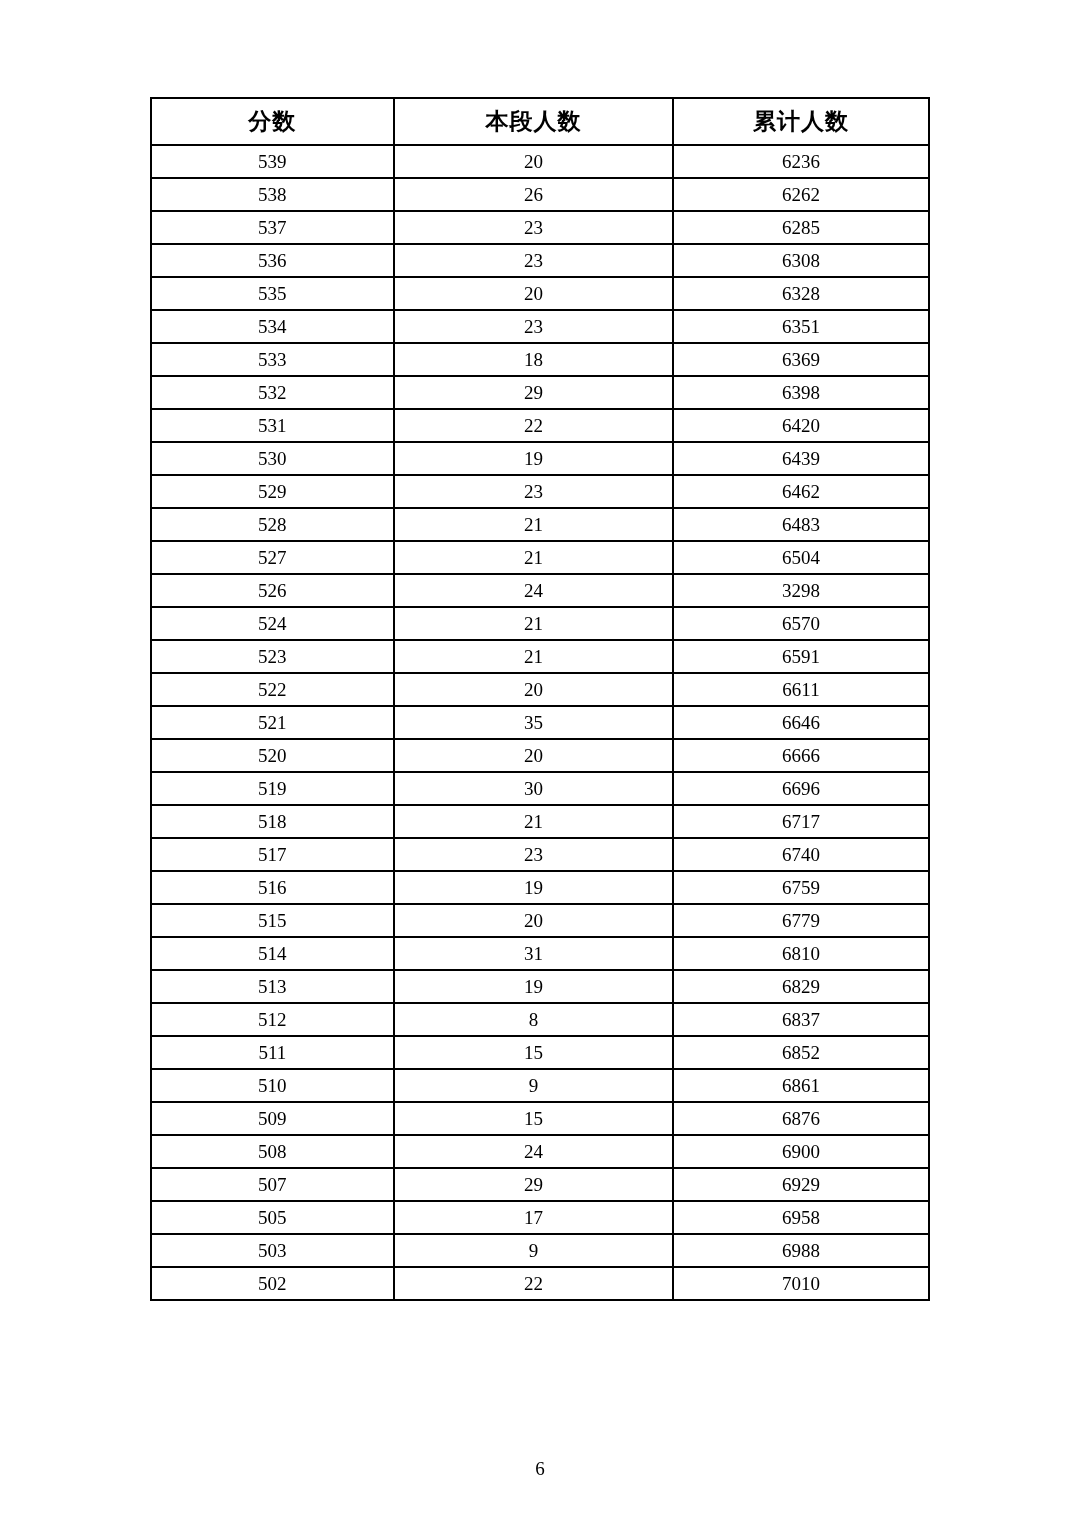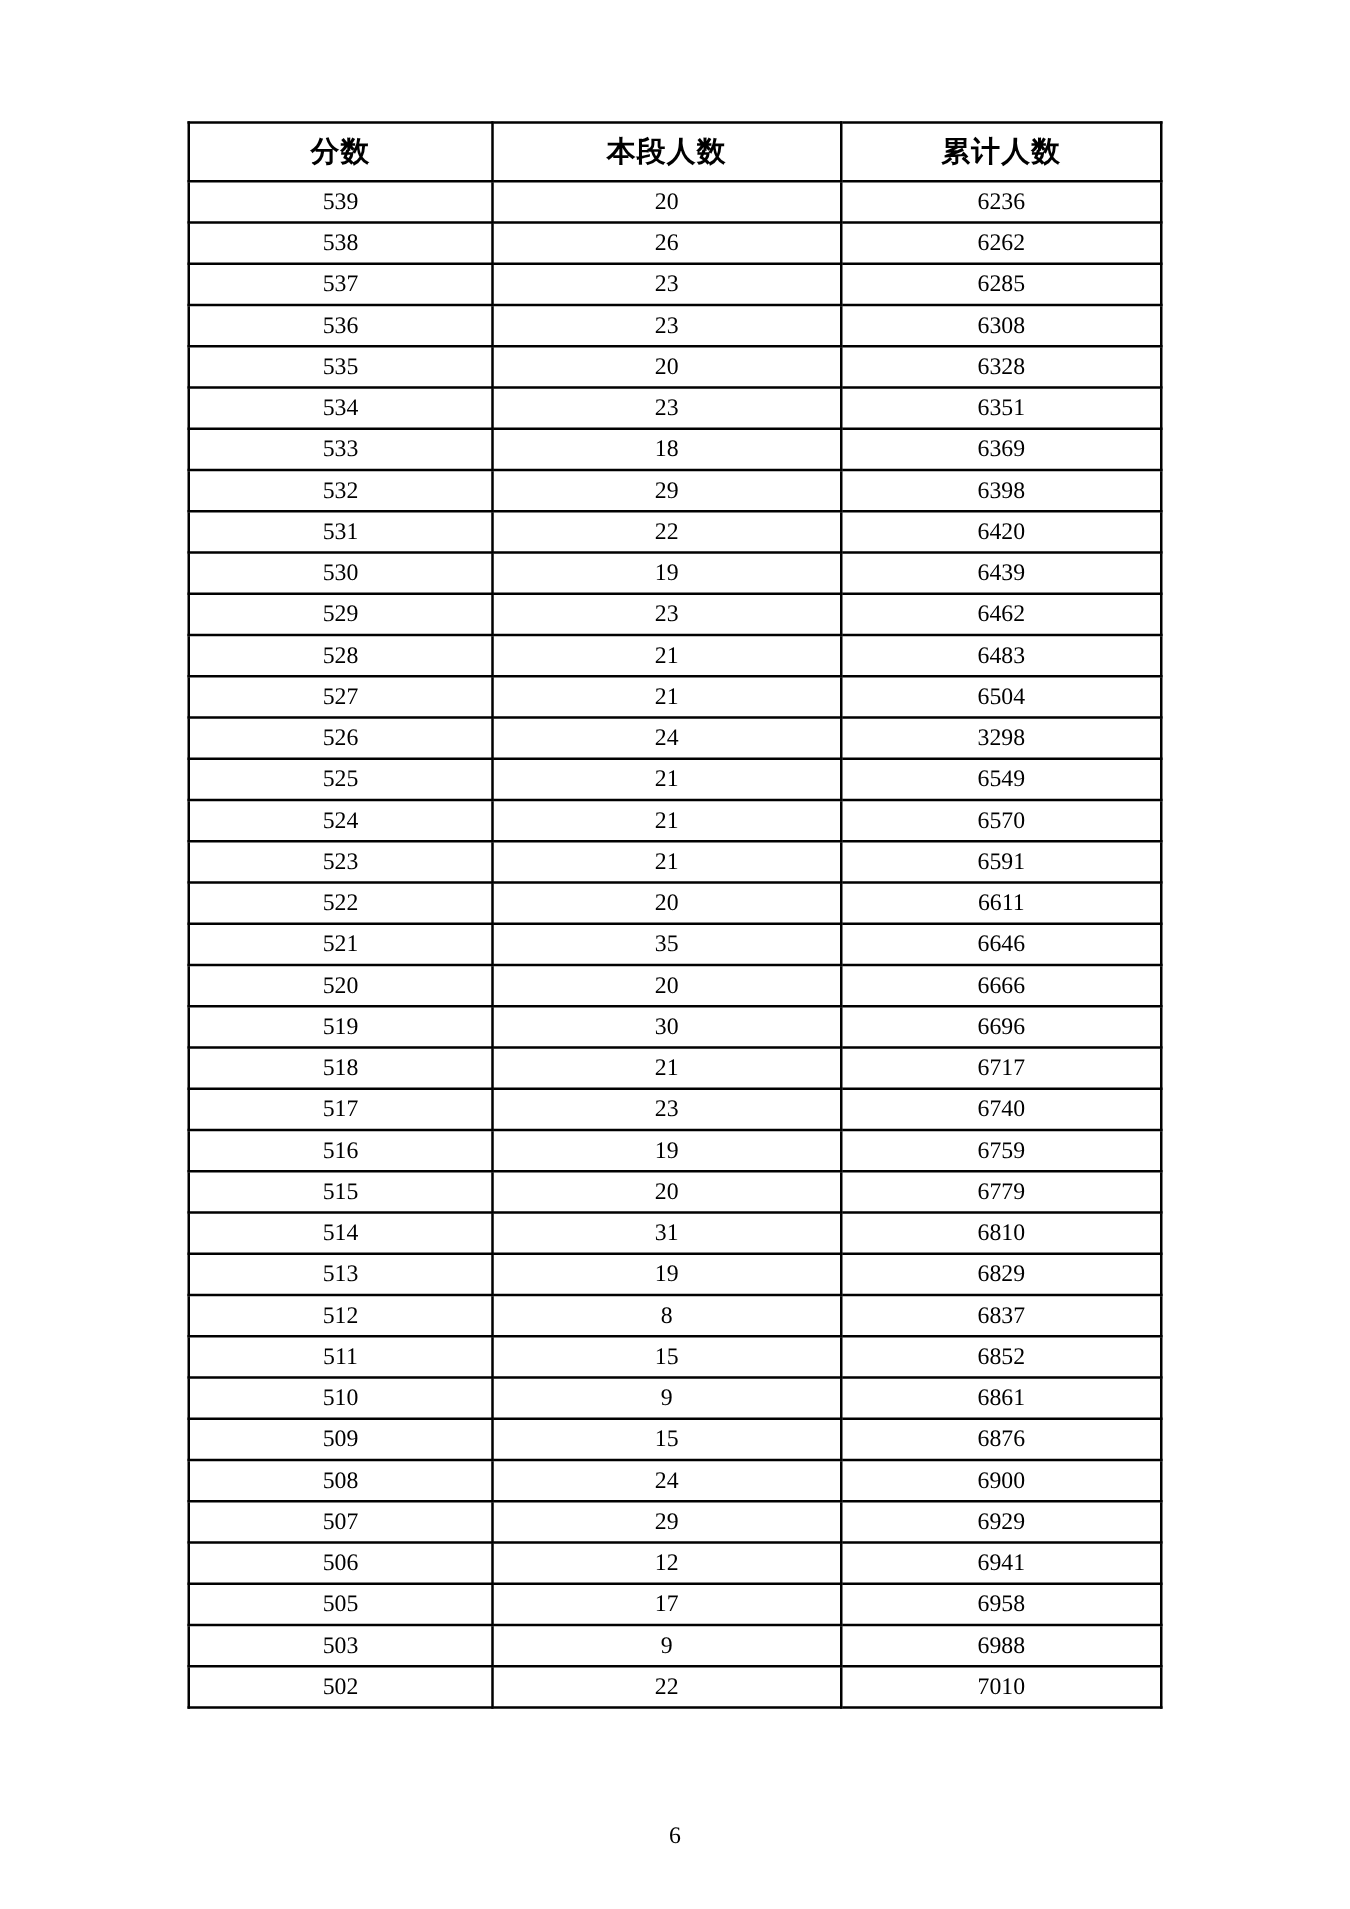--- a/index.html
+++ b/index.html
@@ -139,25 +139,20 @@
           <td>527</td>
           <td>21</td>
           <td>6504</td>
         </tr>
         <tr>
           <td>526</td>
           <td>24</td>
           <td>3298</td>
         </tr>
         <tr>
-          <td>525</td>
-          <td>21</td>
-          <td>6549</td>
-        </tr>
-        <tr>
           <td>524</td>
           <td>21</td>
           <td>6570</td>
         </tr>
         <tr>
           <td>523</td>
           <td>21</td>
           <td>6591</td>
         </tr>
         <tr>
@@ -234,25 +229,20 @@
           <td>508</td>
           <td>24</td>
           <td>6900</td>
         </tr>
         <tr>
           <td>507</td>
           <td>29</td>
           <td>6929</td>
         </tr>
         <tr>
-          <td>506</td>
-          <td>12</td>
-          <td>6941</td>
-        </tr>
-        <tr>
           <td>505</td>
           <td>17</td>
           <td>6958</td>
         </tr>
         <tr>
           <td>503</td>
           <td>9</td>
           <td>6988</td>
         </tr>
         <tr>

